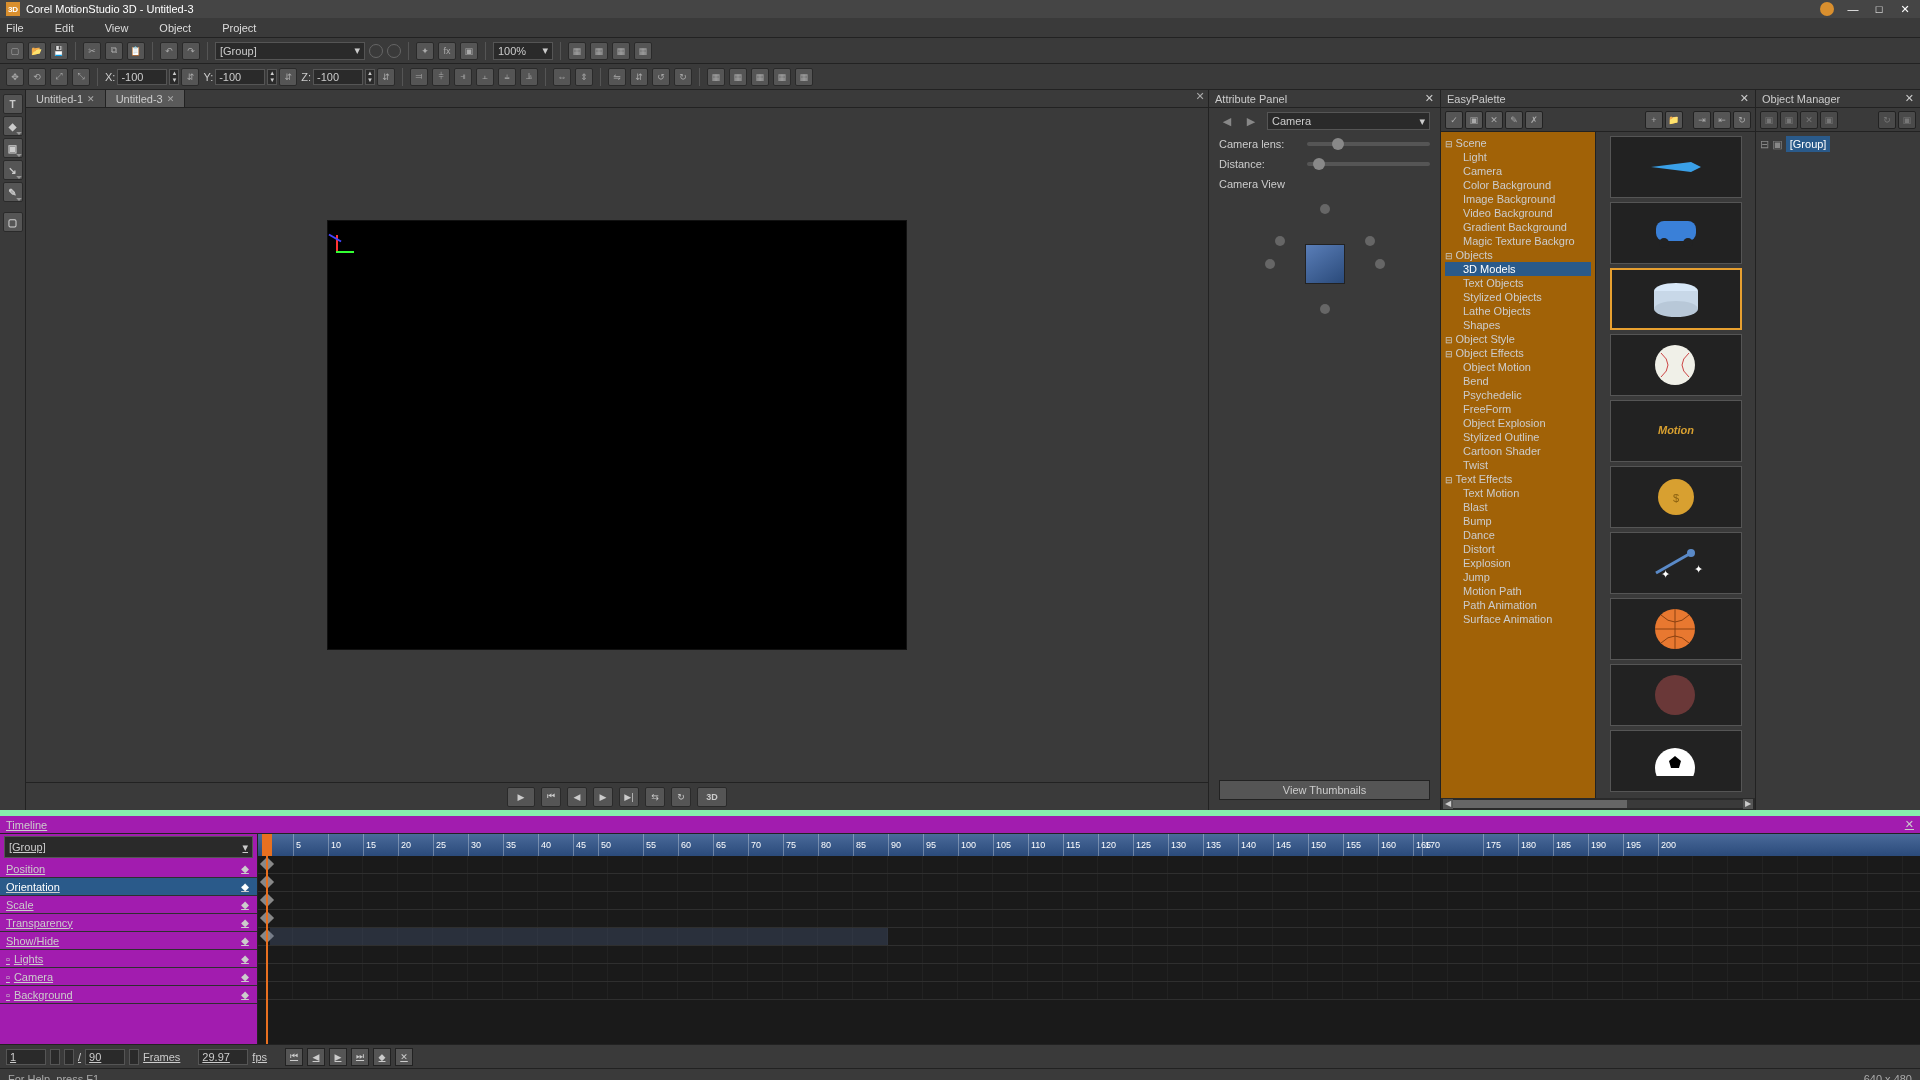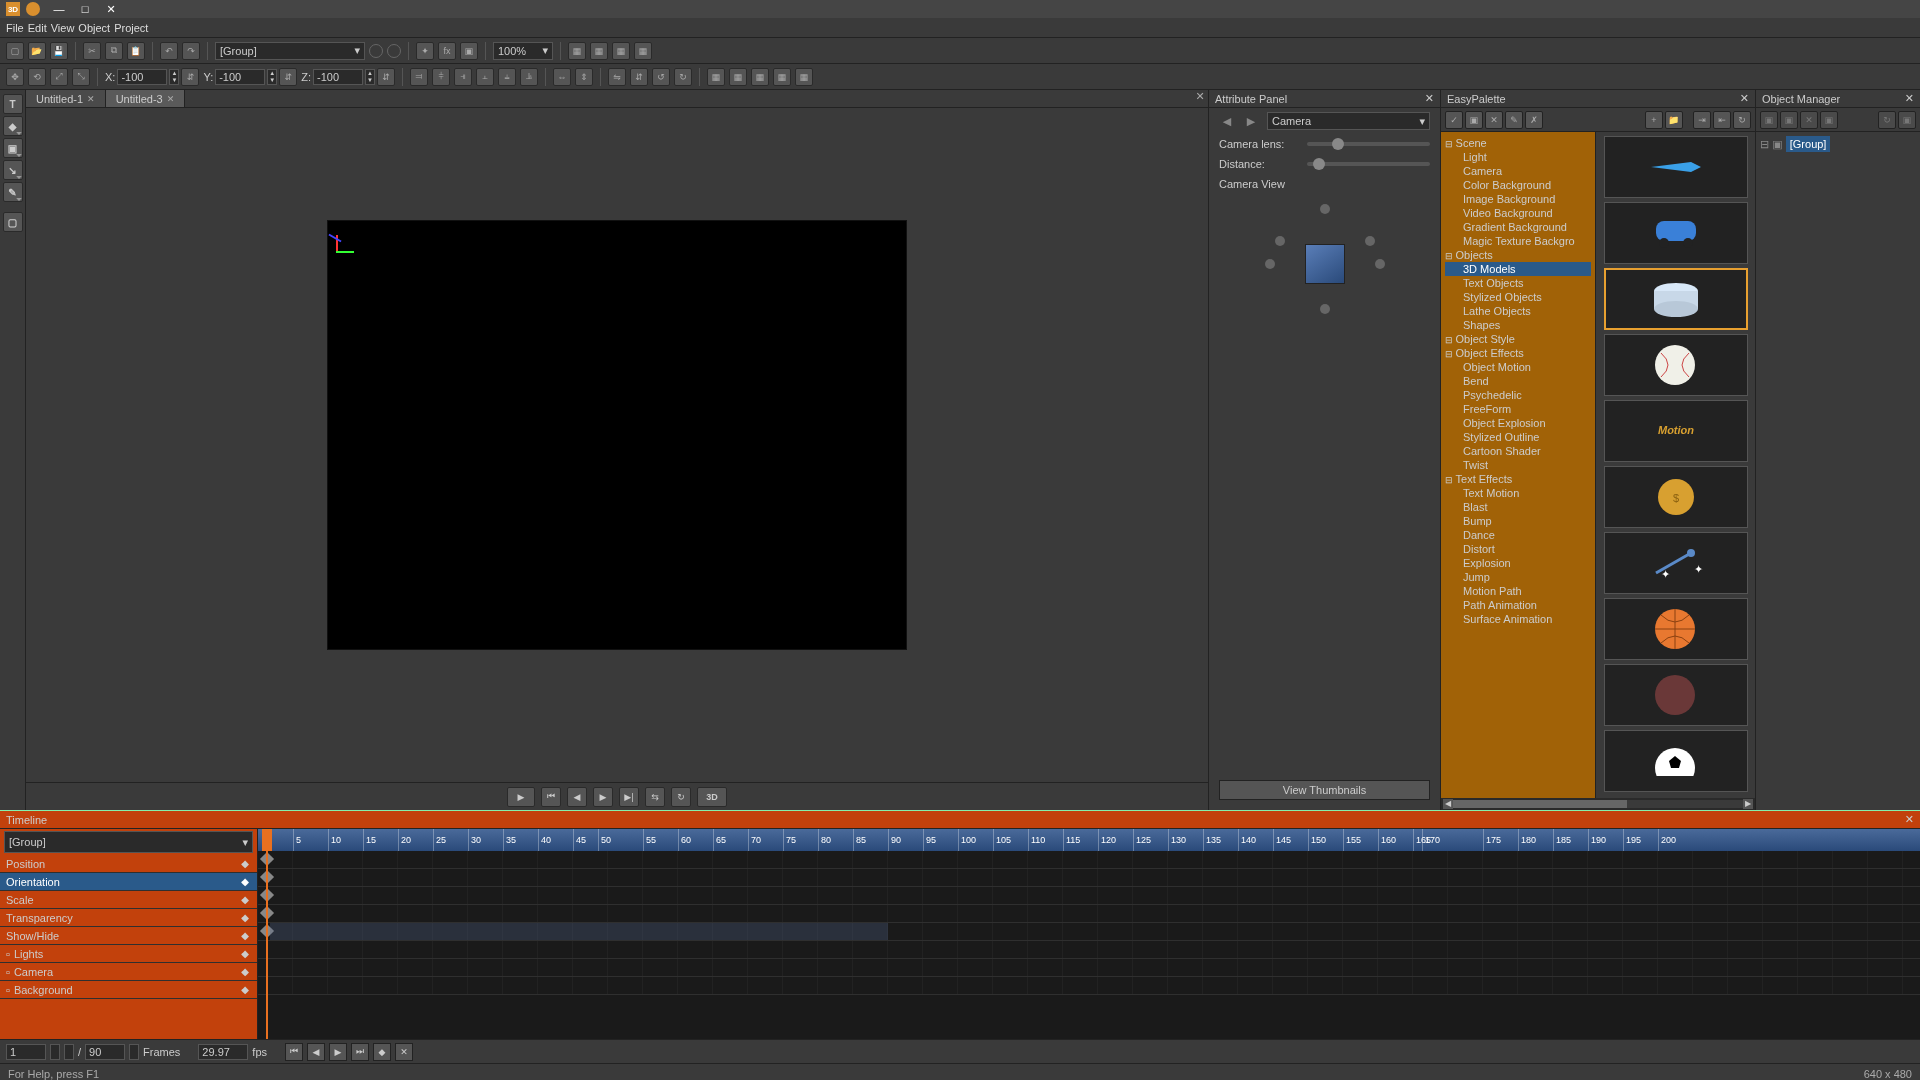--- a/index.html
+++ b/index.html
@@ -5,21 +5,21 @@
 * { margin: 0; padding: 0; box-sizing: border-box; font-family: Arial, sans-serif; font-size: 11px; user-select: none; }
 body { background: #000; color: #ccc; overflow: hidden; width: 1920px; height: 1080px; }
 
 .titlebar { height: 18px; background: #454545; display: flex; align-items: center; padding: 0 6px; color: #fff; }
 .titlebar .logo { width: 14px; height: 14px; background: #d98f2e; margin-right: 6px; font-size: 8px; font-weight: bold; display: flex; align-items: center; justify-content: center; color: #fff; }
 .titlebar .title { flex: 1; }
 .titlebar .winbtns { display: flex; gap: 8px; }
 .titlebar .winbtns span { width: 18px; text-align: center; cursor: pointer; }
 .titlebar .badge { width: 14px; height: 14px; border-radius: 50%; background: #d98f2e; margin-right: 10px; }
 
-.menubar { height: 20px; background: #3a3a3a; display: flex; align-items: center; padding: 0 6px; gap: 4px; border-bottom: 1px solid #222; }
+.menubar { height: 20px; background: #3a3a3a; display: flex; align-items: center; padding: 0 6px; gap: 31px; border-bottom: 1px solid #222; }
 .menubar span { color: #ddd; cursor: pointer; }
 
 .toolbar { height: 26px; background: #3a3a3a; display: flex; align-items: center; padding: 0 6px; gap: 4px; border-bottom: 1px solid #222; }
 .toolbar .ico { width: 18px; height: 18px; background: #555; border: 1px solid #2a2a2a; border-radius: 2px; cursor: pointer; display: flex; align-items: center; justify-content: center; font-size: 9px; color: #aaa; }
 .toolbar .sep { width: 1px; height: 18px; background: #555; margin: 0 3px; }
 .toolbar .drop { height: 18px; background: #2a2a2a; border: 1px solid #555; color: #ccc; padding: 0 4px; display: flex; align-items: center; }
 .toolbar .drop.w { width: 150px; justify-content: space-between; }
 .toolbar .drop.s { width: 60px; justify-content: space-between; }
 .toolbar .round { width: 14px; height: 14px; border: 1px solid #666; border-radius: 50%; cursor: pointer; }
 
@@ -78,34 +78,34 @@
 .treepane::-webkit-scrollbar-thumb { background:#555; }
 .tree-item { padding: 1px 0 1px 12px; color: #ccc; cursor: pointer; white-space:nowrap; position:relative; }
 .tree-item.l0 { padding-left: 0; font-weight:normal; }
 .tree-item.l0::before { content:"⊟"; margin-right:3px; font-size:9px; }
 .tree-item.l1 { padding-left: 18px; }
 .tree-item.sel { background: #2a5a8a; color:#fff; }
 .thumbpane { flex:1; overflow-y:auto; padding:4px; display:flex; flex-direction:column; gap:4px; align-items:center; }
 .thumbpane::-webkit-scrollbar { width:10px; }
 .thumbpane::-webkit-scrollbar-track { background:#2a2a2a; }
 .thumbpane::-webkit-scrollbar-thumb { background:#555; }
-.thumb-item { width:144px; height:62px; background:#222; border:1px solid #555; cursor:pointer; display:flex; align-items:center; justify-content:center; }
+.thumb-item { width:132px; height:62px; background:#222; border:1px solid #555; cursor:pointer; display:flex; align-items:center; justify-content:center; }
 .thumb-item.sel { border:2px solid #e8a030; }
 .ep-hscroll { height:12px; background:#2a2a2a; display:flex; align-items:center; padding:0 2px; }
 .ep-hscroll .arr { width:10px; height:10px; background:#555; cursor:pointer; font-size:8px; text-align:center; line-height:10px; }
 .ep-hscroll .track { flex:1; height:8px; background:#3a3a3a; position:relative; }
 .ep-hscroll .track .bar { position:absolute; height:100%; background:#666; left:0; width:60%; }
 
 .objmgr { width: 165px; background: #3a3a3a; border-left: 1px solid #222; display:flex; flex-direction:column;}
 .objmgr .toolrow { height: 24px; display: flex; align-items: center; padding: 0 4px; gap: 2px; border-bottom:1px solid #222;}
 .objmgr .toolrow .ti { width:18px; height:18px; background:#4a4a4a; border:1px solid #222; border-radius:2px; cursor:pointer; display:flex;align-items:center;justify-content:center;font-size:9px;color:#777;}
 .objmgr .tree { padding:4px; }
 .objmgr .tree .node { padding:2px 4px; background:#2a5a8a; color:#fff; display:inline-block; }
 
-.timeline { background: #c2410c; border-top: 1px solid #86efac; }
+.timeline { background: #a21caf; border-top: 6px solid #86efac; text-decoration: underline; }
 .timeline .thdr { height: 18px; display: flex; align-items: center; padding: 0 6px; color: #ccc; border-bottom:1px solid #222;}
 .timeline .thdr .close { margin-left:auto; cursor:pointer; }
 .timeline .tbody { display:flex; height:210px; }
 .tracknames { width: 258px; border-right:1px solid #222; }
 .tracknames .trackdrop { height:22px; margin:2px 4px; background:#2a2a2a; border:1px solid #555; display:flex; align-items:center; justify-content:space-between; padding:0 4px; cursor:pointer;}
 .tracknames .trackrow { height:18px; display:flex; align-items:center; padding:0 6px; color:#ccc; border-bottom:1px solid #2f2f2f; }
 .tracknames .trackrow.sel { background:#2a5a8a; color:#fff; }
 .tracknames .trackrow .ky { margin-left:auto; width:12px; height:12px; cursor:pointer; font-size:10px; text-align:center;}
 .trackarea { flex:1; position:relative; overflow:hidden; background:#2a2a2a; }
 .ruler { height:22px; background:linear-gradient(#4a6a9a,#2a4a7a); display:flex; position:relative; }
@@ -122,20 +122,21 @@
 .tfooter .fi { width:18px; height:18px; background:#555; border:1px solid #222; cursor:pointer; display:flex;align-items:center;justify-content:center;font-size:9px;}
 
 .statusbar { height: 20px; background: #3a3a3a; border-top:1px solid #222; display:flex; align-items:center; padding:0 8px; color:#aaa;}
 .statusbar .right { margin-left:auto; }
 </style>
 </head>
 <body>
 
 <div class="titlebar">
   <div class="logo">3D</div>
+  <div class="title">Corel MotionStudio 3D - Untitled-3</div>
   <div class="badge"></div>
   <div class="winbtns">
     <span>—</span>
     <span>□</span>
     <span>✕</span>
   </div>
 </div>
 
 <div class="menubar">
   <span>File</span>

